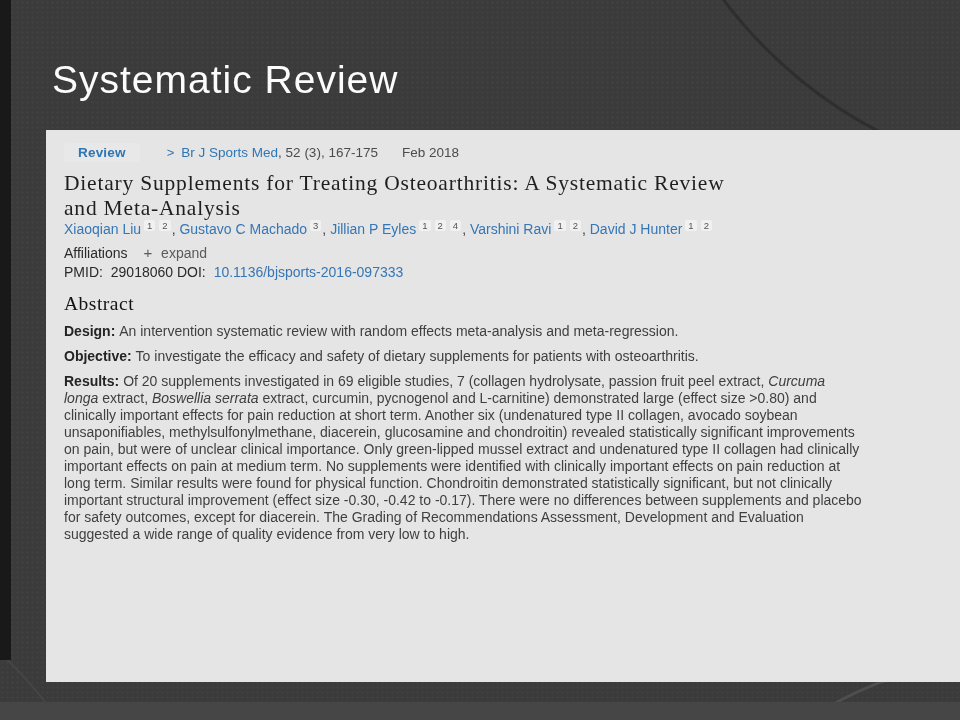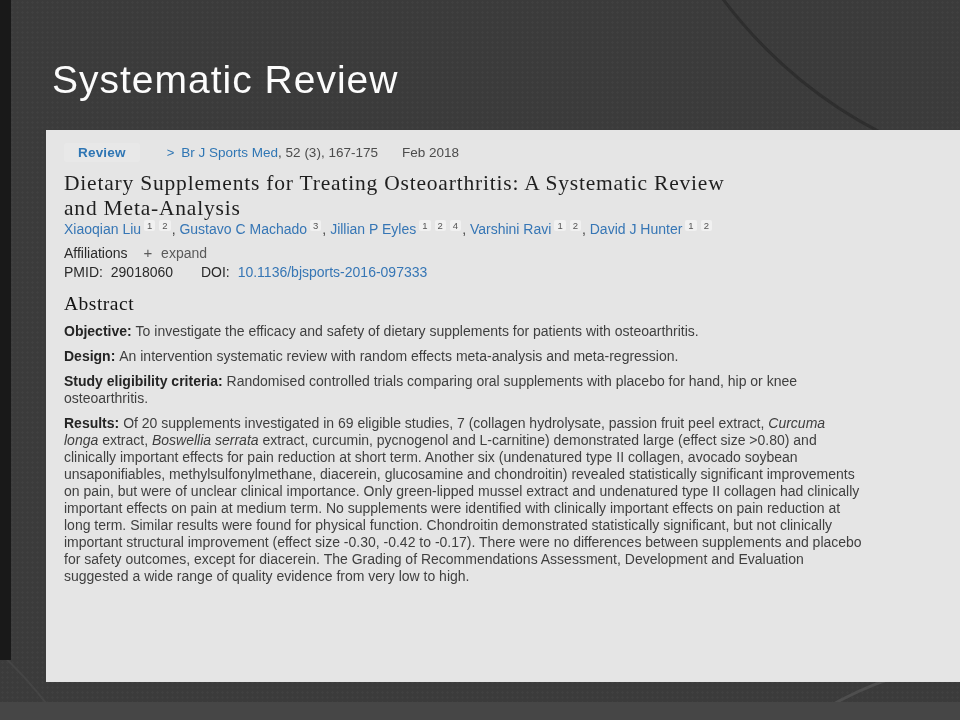--- a/index.html
+++ b/index.html
@@ -54,21 +54,21 @@
   .seg-plain{color:#3f3f3f;}
   .seg-b{font-weight:700;color:#242424;}
   .seg-i{font-style:italic;}
   
   .affil{margin-top:4px;font-size:14px;color:#2a2a2a;}
   .plus{color:#5a5a5a;margin-left:12px;margin-right:5px;font-size:15px;}
   .expand{color:#5a5a5a;}
   
   .ids{margin-top:3px;font-size:14px;color:#2a2a2a;}
   .id-val{margin-left:4px;}
-  .doi-gap{margin-left:24px;}
+  .doi-gap{margin-left:0;}
   .doi-link{color:#3676b5;margin-left:4px;}
   
   .abs-head{
     margin:13px 0 0;font-family:"Liberation Serif", serif;
     font-size:19.5px;font-weight:400;color:#141414;letter-spacing:.5px;
   }
   .abs-body{width:798px;}
   .abs-body p{margin:8px 0 0;font-size:14px;line-height:17px;color:#3d3d3d;}
 </style>
 </head>
@@ -110,19 +110,18 @@
   <div class="ids">
     <span class="id-label">PMID:</span>
     <span class="id-val">29018060</span>
     <span class="id-label doi-gap">DOI:</span>
     <span class="doi-link">10.1136/bjsports-2016-097333</span>
   </div>
 
   <h3 class="abs-head">Abstract</h3>
 
   <div class="abs-body">
+      <p><span class="seg-b">Design: </span><span class="seg-plain">An intervention systematic review with random effects meta-analysis and meta-regression.</span></p>
       <p><span class="seg-b">Objective: </span><span class="seg-plain">To investigate the efficacy and safety of dietary supplements for patients with osteoarthritis.</span></p>
-      <p><span class="seg-b">Design: </span><span class="seg-plain">An intervention systematic review with random effects meta-analysis and meta-regression.</span></p>
-      <p><span class="seg-b">Study eligibility criteria: </span><span class="seg-plain">Randomised controlled trials comparing oral supplements with placebo for hand, hip or knee osteoarthritis.</span></p>
       <p><span class="seg-b">Results: </span><span class="seg-plain">Of 20 supplements investigated in 69 eligible studies, 7 (collagen hydrolysate, passion fruit peel extract, </span><span class="seg-i">Curcuma longa</span><span class="seg-plain"> extract, </span><span class="seg-i">Boswellia serrata</span><span class="seg-plain"> extract, curcumin, pycnogenol and L-carnitine) demonstrated large (effect size &gt;0.80) and clinically important effects for pain reduction at short term. Another six (undenatured type II collagen, avocado soybean unsaponifiables, methylsulfonylmethane, diacerein, glucosamine and chondroitin) revealed statistically significant improvements on pain, but were of unclear clinical importance. Only green-lipped mussel extract and undenatured type II collagen had clinically important effects on pain at medium term. No supplements were identified with clinically important effects on pain reduction at long term. Similar results were found for physical function. Chondroitin demonstrated statistically significant, but not clinically important structural improvement (effect size -0.30, -0.42 to -0.17). There were no differences between supplements and placebo for safety outcomes, except for diacerein. The Grading of Recommendations Assessment, Development and Evaluation suggested a wide range of quality evidence from very low to high.</span></p>
     </div>
 
 </div>
 
 </body></html>

